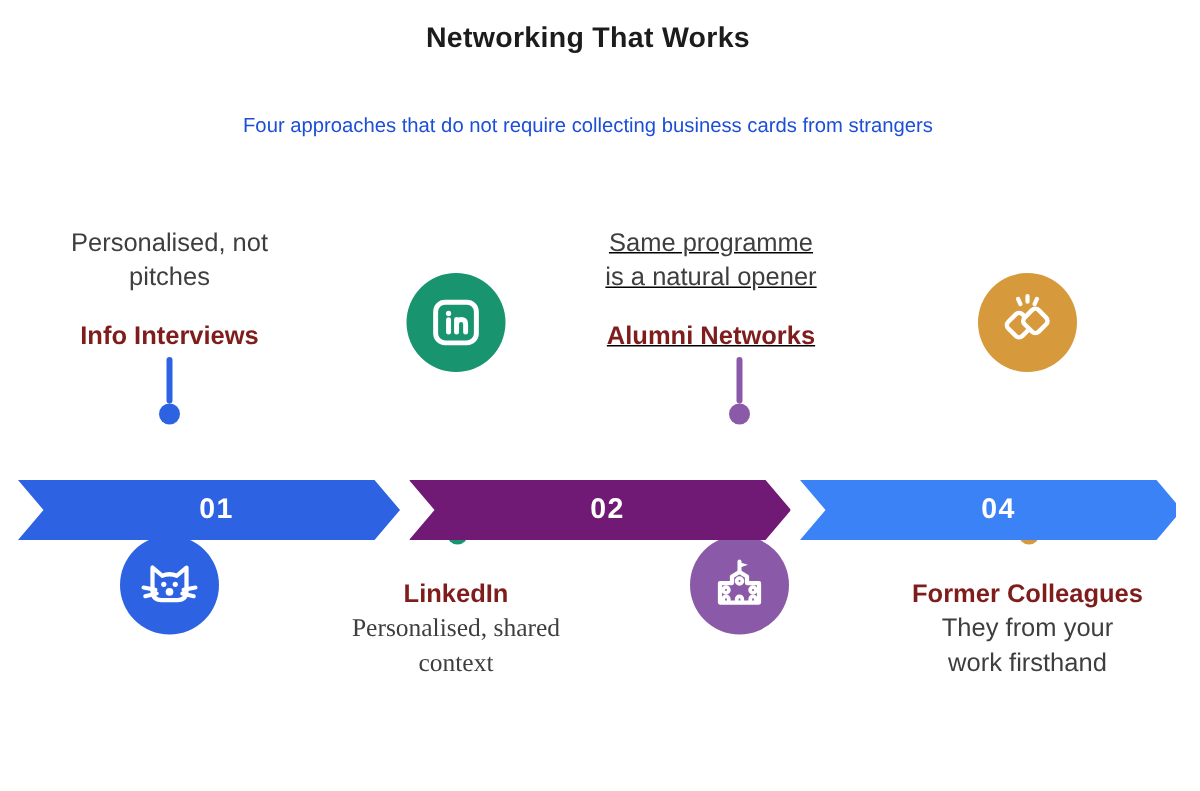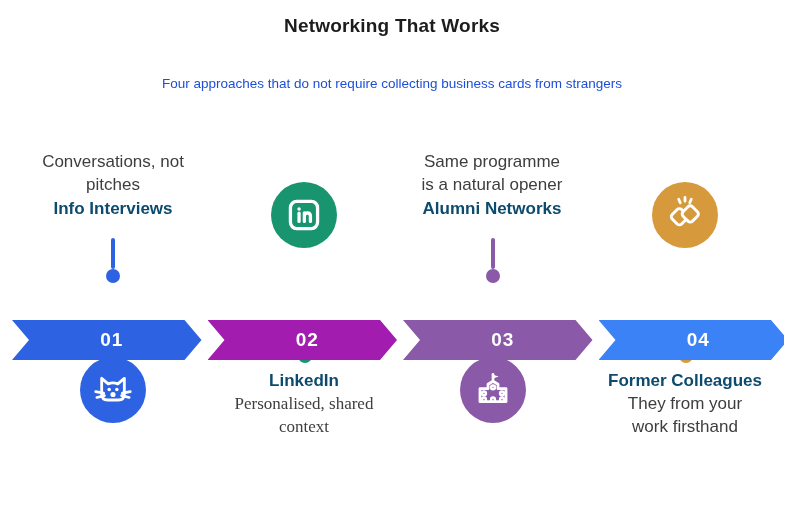--- a/index.html
+++ b/index.html
@@ -11,21 +11,21 @@
   .title{
     position:absolute;top:15px;left:0;right:0;margin:0;text-align:center;
     font-size:19px;font-weight:700;color:#1c1c1c;letter-spacing:.2px;
   }
   .subtitle{
     position:absolute;top:47px;left:0;right:0;text-align:center;
     font-size:13.5px;color:#1d4ed8;margin-top:29px;
   }
   .tblock{position:absolute;width:220px;text-align:center;}
   .desc{font-size:17px;line-height:23px;color:#3e3e3e;margin:0 auto;}
-  .label{font-size:17px;line-height:23px;font-weight:700;color:#0c4a6e;margin-top:1px;}
+  .label{font-size:17px;line-height:23px;font-weight:700;color:#7f1d1d;margin-top:16px;}
   .w180{max-width:180px;}
   .w145{max-width:150px;}
   .w170{max-width:175px;font-family:Liberation Serif, serif;}
   .w135{max-width:140px;}
   .vline{position:absolute;width:4px;border-radius:2px;}
   .dot{position:absolute;width:14px;height:14px;border-radius:50%;}
   .circle{
     position:absolute;width:66px;height:66px;border-radius:50%;
     display:flex;align-items:center;justify-content:center;
   }
@@ -38,21 +38,21 @@
     flex:1;position:relative;
     clip-path:polygon(0% 0%, calc(100% - 17px) 0%, 100% 50%, calc(100% - 17px) 100%, 0% 100%, 17px 50%);
     display:flex;align-items:center;justify-content:center;
   }
   .num{
     color:#ffffff;font-size:19px;font-weight:700;letter-spacing:1px;
     transform:translateX(5px);
   }
   
   .tb1{left:3px;top:150px;}
-  .tb3{left:382px;top:150px;}
+  .tb3{left:364px;top:150px;text-decoration:underline;}
   .tb2{left:194px;top:368px;}
   .tb4{left:575px;top:368px;}
   .ln1{left:111px;top:238px;height:31px;}
   .dt1{left:106px;top:269px;}
   .ln3{left:491px;top:238px;height:31px;}
   .dt3{left:486px;top:269px;}
   .ln2{left:302px;top:322px;height:30px;}
   .dt2{left:298px;top:349px;}
   .ln4{left:683px;top:322px;height:30px;}
   .dt4{left:679px;top:349px;}
@@ -66,21 +66,21 @@
 </style>
 </head>
 <body>
 
 <div class="canvas">
 
   <h1 class="title">Networking That Works</h1>
   <div class="subtitle">Four approaches that do not require collecting business cards from strangers</div>
 
   <div class="tblock tb1">
-    <div class="desc w180">Conversations, not pitches</div>
+    <div class="desc w180">Personalised, not pitches</div>
     <div class="label">Info Interviews</div>
   </div>
   <div class="vline ln1" style="background-color: rgb(45, 99, 226);"></div>
   <div class="dot dt1" style="background-color: rgb(45, 99, 226);"></div>
   <div class="circle ci1" style="background-color: rgb(45, 99, 226);">
     <svg width="40" height="40" viewBox="0 0 24 24">
       <path class="stroke" d="M5.2,5 L5.2,14.4 Q5.2,18 8.8,18 L15.2,18 Q18.8,18 18.8,14.4 L18.8,5 L14.9,8.3 Q12,7.1 9.1,8.3 Z"></path>
       <circle class="fillw" cx="9.7" cy="11.7" r="1.05"></circle>
       <circle class="fillw" cx="14.3" cy="11.7" r="1.05"></circle>
       <circle class="fillw" cx="12" cy="14.7" r="1.55"></circle>
@@ -134,24 +134,21 @@
   <div class="dot dt4" style="background-color: rgb(214, 153, 60);"></div>
   <div class="tblock tb4">
     <div class="label">Former Colleagues</div>
     <div class="desc w135">They from your work firsthand</div>
   </div>
 
   <div class="arrow-row">
     <div class="arrow" style="background-color: rgb(45, 99, 226);">
       <span class="num">01</span>
     </div>
-    <div class="arrow" style="background-color: #a21caf;">
+    <div class="arrow" style="background-color: #701a75;">
       <span class="num">02</span>
-    </div>
-    <div class="arrow" style="background-color: rgb(138, 89, 167);">
-      <span class="num">03</span>
     </div>
     <div class="arrow" style="background-color: #3b82f6;">
       <span class="num">04</span>
     </div>
   </div>
 
 </div>
 
 </body></html>

